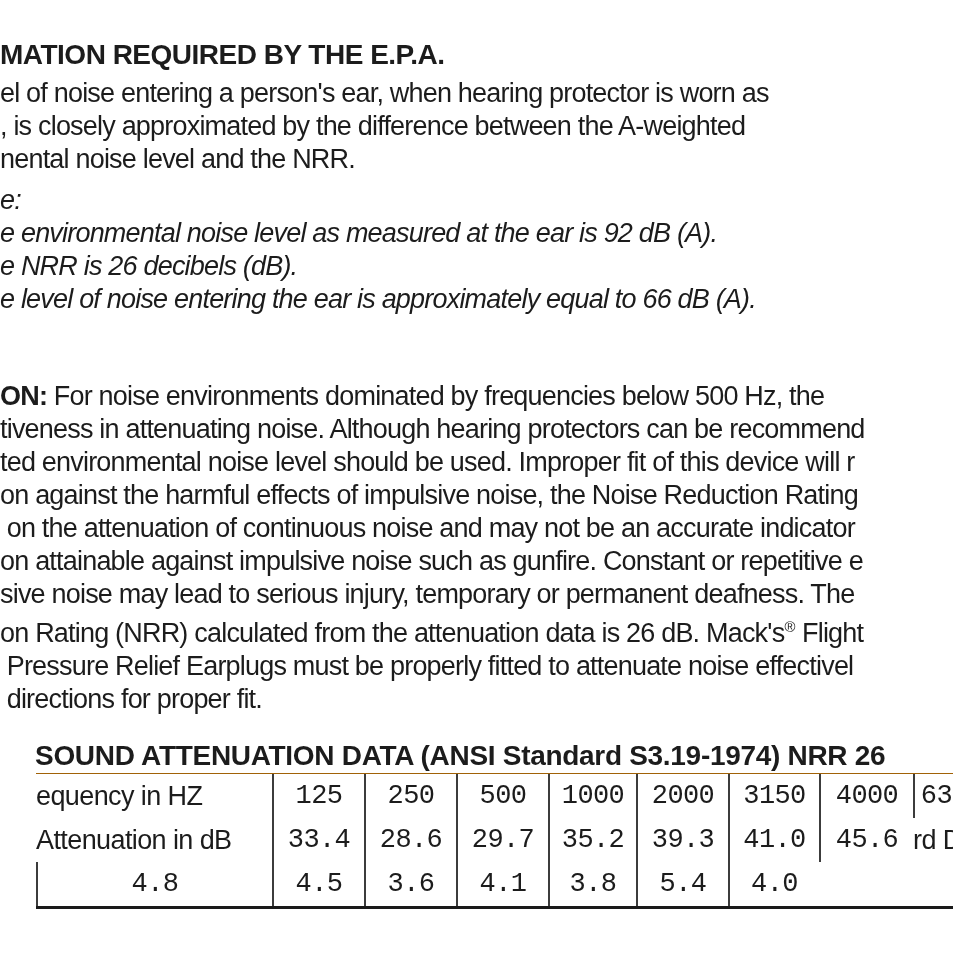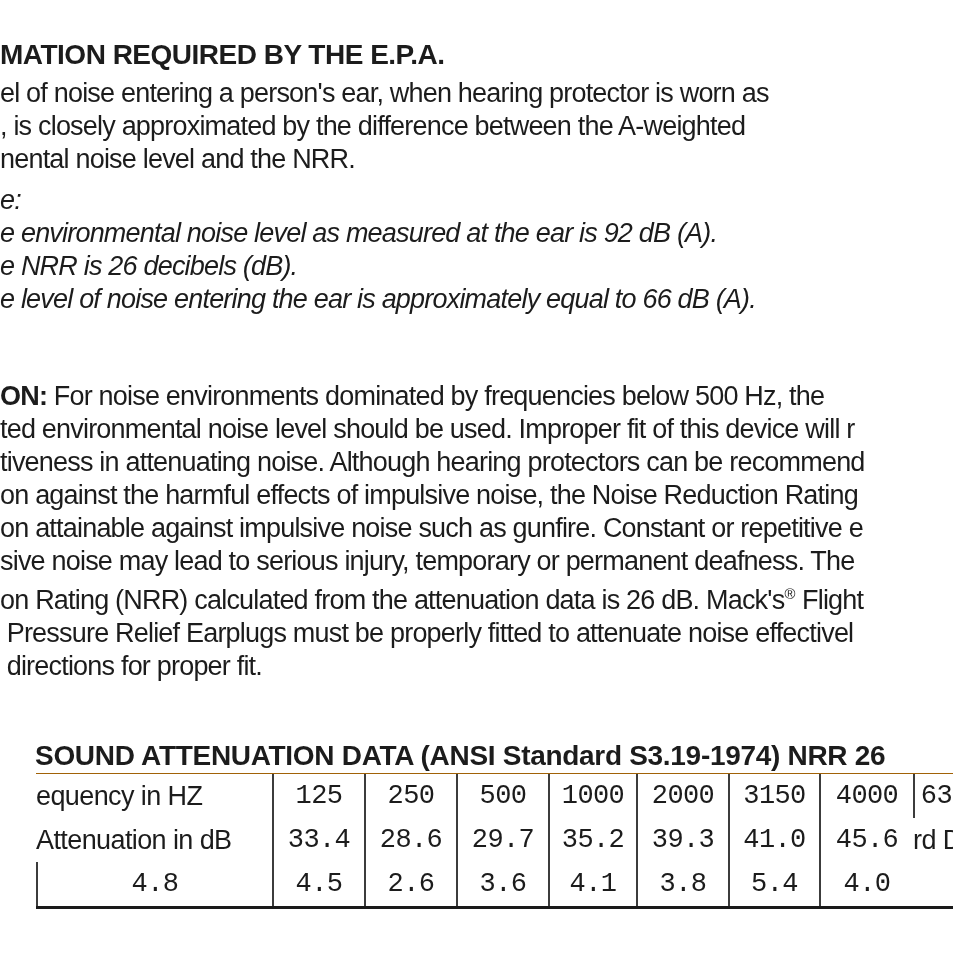--- a/index.html
+++ b/index.html
@@ -92,23 +92,24 @@
 
   <div id="example-block" class="block">
     <div class="line italic">e:</div>
     <div class="line italic">e environmental noise level as measured at the ear is 92 dB (A).</div>
     <div class="line italic">e NRR is 26 decibels (dB).</div>
     <div class="line italic">e level of noise entering the ear is approximately equal to 66 dB (A).</div>
   </div>
 
   <div id="caution-block" class="block">
     <div class="line"><span class="bold">ON:</span><span> For noise environments dominated by frequencies below 500 Hz, the</span></div>
+    <div class="line">tiveness in attenuating noise. Although hearing protectors can be recommend</div>
     <div class="line">ted environmental noise level should be used. Improper fit of this device will r</div>
-    <div class="line">tiveness in attenuating noise. Although hearing protectors can be recommend</div>
     <div class="line">on against the harmful effects of impulsive noise, the Noise Reduction Rating</div>
+    <div class="line"> on the attenuation of continuous noise and may not be an accurate indicator</div>
     <div class="line">on attainable against impulsive noise such as gunfire. Constant or repetitive e</div>
     <div class="line">sive noise may lead to serious injury, temporary or permanent deafness. The</div>
     <div class="line"><span>on Rating (NRR) calculated from the attenuation data is 26 dB. Mack's</span><span class="reg-mark">®</span><span> Flight</span></div>
     <div class="line"> Pressure Relief Earplugs must be properly fitted to attenuate noise effectivel</div>
     <div class="line"> directions for proper fit.</div>
   </div>
 
   <div id="table-title" class="block title-text">SOUND ATTENUATION DATA (ANSI Standard S3.19-1974) NRR 26</div>
 
   <div id="att-table">
@@ -128,21 +129,20 @@
     <div class="cell value">28.6</div>
     <div class="cell value">29.7</div>
     <div class="cell value">35.2</div>
     <div class="cell value">39.3</div>
     <div class="cell value">41.0</div>
     <div class="cell value">45.6</div>
 
     <div class="cell label">rd Deviation in dB</div>
     <div class="cell value">4.8</div>
     <div class="cell value">4.5</div>
-    <div class="cell value">2.6</div>
     <div class="cell value">3.6</div>
     <div class="cell value">4.1</div>
     <div class="cell value">3.8</div>
     <div class="cell value">5.4</div>
     <div class="cell value">4.0</div>
   </div>
 
 </div>
 
 </body></html>

